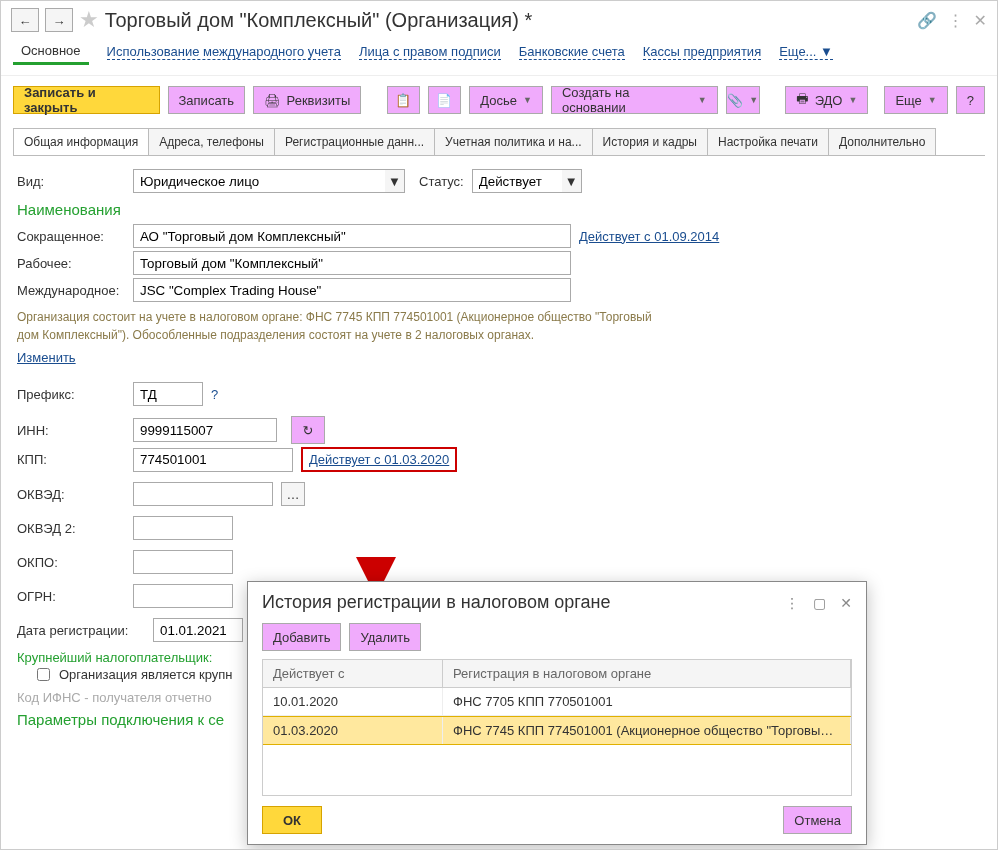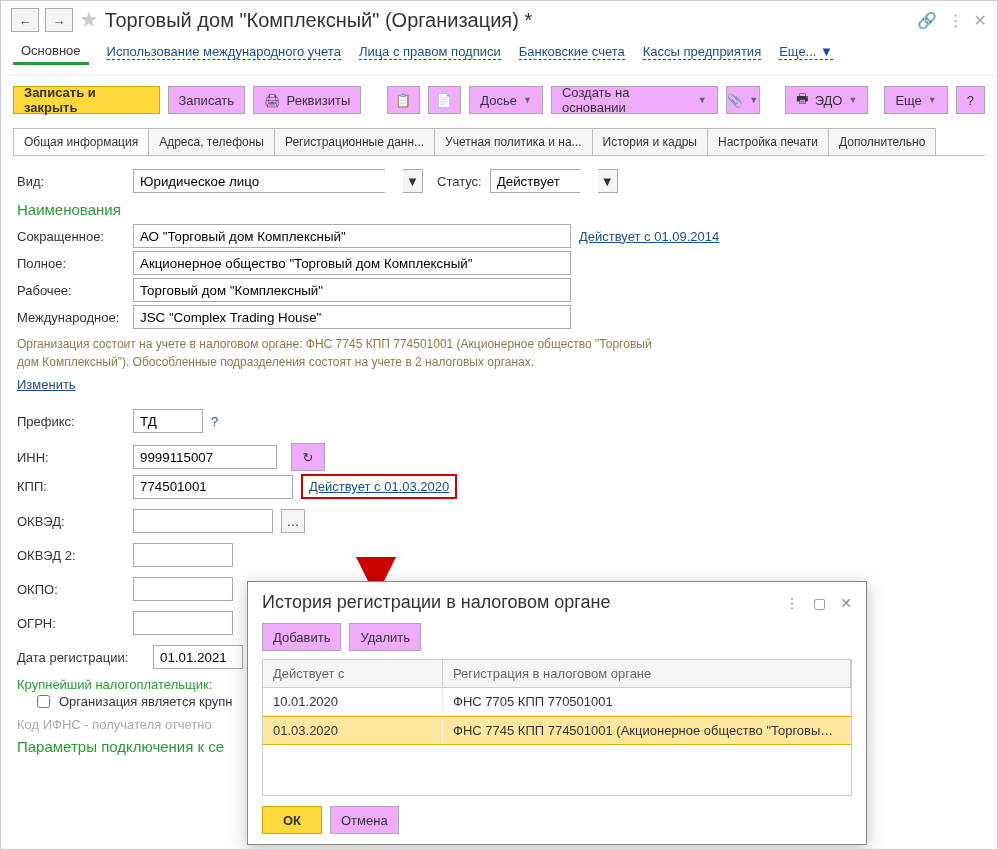--- a/index.html
+++ b/index.html
@@ -26,21 +26,21 @@
 
   .tabs { display: flex; border-bottom: 1px solid #bbb; margin: 4px 12px 0 12px;}
   .tab { padding: 6px 10px; border: 1px solid #bbb; border-bottom:none; background: #f5f5f5; cursor:pointer; font-size:12px; margin-right:-1px;}
   .tab.active { background: #fff; }
 
   .form-area { padding: 10px 16px; }
   .row { display: flex; align-items: center; margin: 3px 0; gap:8px;}
   .lbl { width: 108px; color: #333; }
   .lbl-status { color: #333; margin-left:6px;}
   .inp { border: 1px solid #aaa; padding: 3px 6px; height: 24px; background:#fff;}
-  .inp-select { display:flex;gap:18px;}
+  .inp-select { display:flex;}
   .inp-select .inp { border-right:none;}
   .sel-btn { width:20px; border:1px solid #aaa; border-left:none; background:#f5f5f5; display:flex;align-items:center;justify-content:center; cursor:pointer;}
   .section-title { color: #24a030; font-size: 15px; margin: 8px 0 6px 0;}
   .link { color: #1a4d8f; text-decoration: underline; cursor:pointer;}
   .info-text { color: #8a7a4a; font-size:12px; line-height:1.5; margin:6px 0;}
   .highlight-link { border:2px solid #cc0000; padding:3px 6px;}
   .checkbox-row { display:flex; align-items:center; gap:6px; margin-left:16px;}
   .sub-title { color:#8a7a4a; margin-top:8px;}
   .params-title { color:#24a030; font-size:15px; margin-top:6px;}
   .gray-text { color:#aaa;}
@@ -53,21 +53,21 @@
   .popup-toolbar { display:flex; gap:8px; padding:0 14px 8px 14px;}
   .popup-table { border:1px solid #ccc; margin:0 14px;}
   .popup-table .hdr { display:flex; background:#f5f5f5; border-bottom:1px solid #ccc;}
   .popup-table .hdr div { padding:6px 10px; border-right:1px solid #ccc; color:#666;}
   .popup-table .trow { display:flex; border-bottom:1px solid #eee;}
   .popup-table .trow div { padding:6px 10px; border-right:1px solid #eee;}
   .popup-table .trow.sel { background:#ffe89e; border-top:1px solid #e0b000; border-bottom:1px solid #e0b000;}
   .popup-table .col1 { width:180px;}
   .popup-table .col2 { flex:1; white-space:nowrap; overflow:hidden; text-overflow:ellipsis;}
   .popup-table .blank { height:50px;}
-  .popup-footer { display:flex; justify-content:flex-start; gap:8px; padding:10px 14px;}
+  .popup-footer { display:flex; justify-content:space-between; gap:8px; padding:10px 14px;}
 
   .arrow-callout { position:absolute; left:360px; top:556px; pointer-events:none;}
   .arrow-callout svg { overflow:visible;}
 </style>
 </head>
 <body>
 
 <div class="window">
 
   <div class="titlebar">
@@ -160,24 +160,20 @@
     </div>
 
     <div class="section-title">Наименования</div>
 
     <div class="row">
       <span class="lbl">Сокращенное:</span>
       <input class="inp" style="width: 438px;" value="АО &quot;Торговый дом Комплексный&quot;">
       <a class="link">Действует с 01.09.2014</a>
     </div>
     <div class="row">
-      <span class="lbl">Полное:</span>
-      <input class="inp" style="width: 438px;" value="Акционерное общество &quot;Торговый дом Комплексный&quot;">
-    </div>
-    <div class="row">
       <span class="lbl">Рабочее:</span>
       <input class="inp" style="width: 438px;" value="Торговый дом &quot;Комплексный&quot;">
     </div>
     <div class="row">
       <span class="lbl">Международное:</span>
       <input class="inp" style="width: 438px;" value="JSC &quot;Complex Trading House&quot;">
     </div>
 
     <div class="info-text" style="max-width:640px">Организация состоит на учете в налоговом органе: ФНС 7745 КПП 774501001 (Акционерное общество "Торговый дом Комплексный"). Обособленные подразделения состоят на учете в 2 налоговых органах.</div>
     <div><a class="link">Изменить</a></div>

